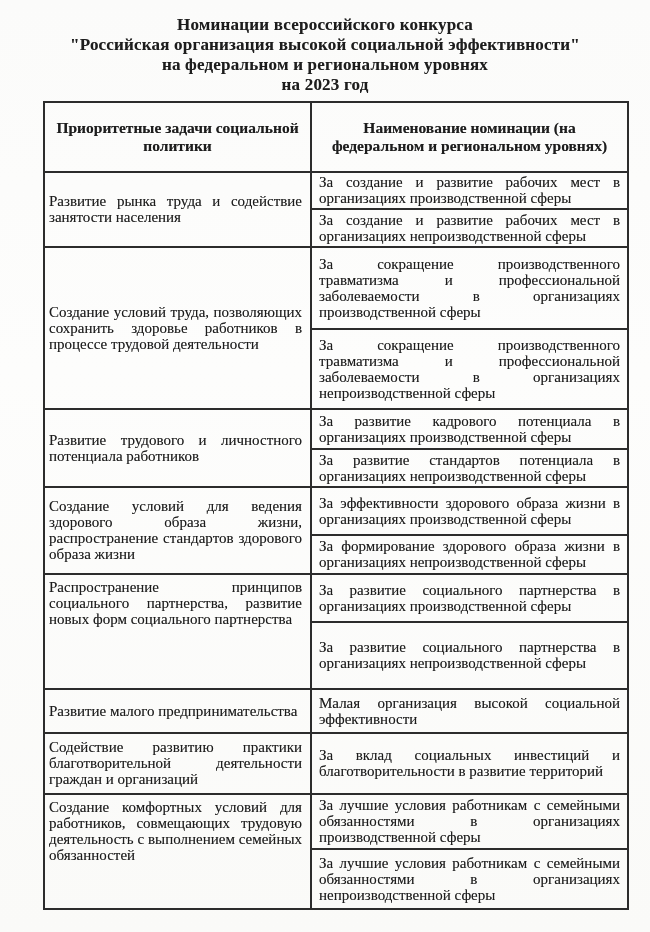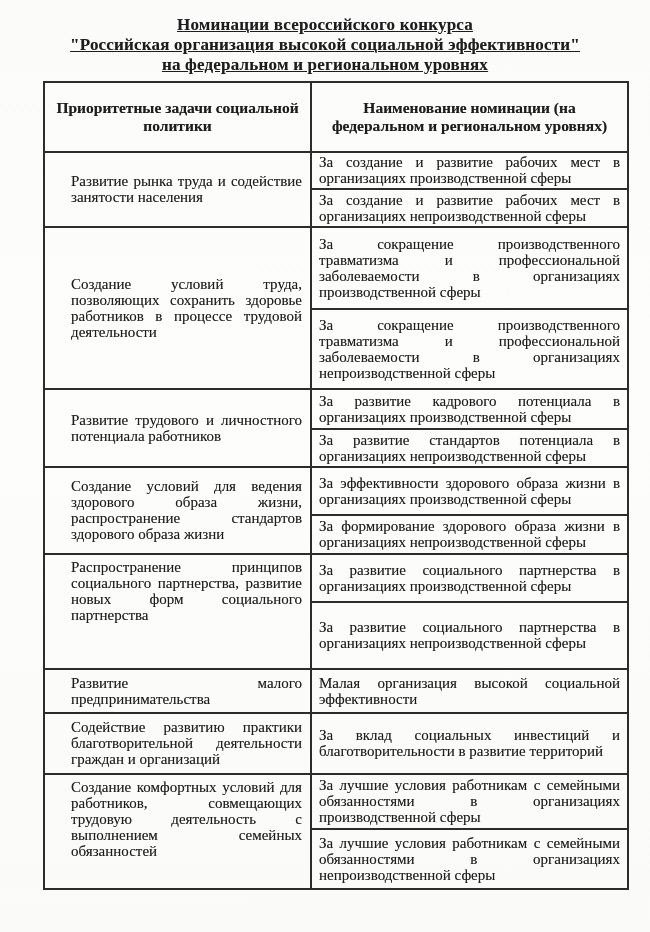--- a/index.html
+++ b/index.html
@@ -60,34 +60,35 @@
     padding: 2px 10px;
   }
   td {
     font-size: 15px;
     line-height: 16px;
     text-align: justify;
     vertical-align: middle;
     padding: 1px 7px 2px 7px;
     text-shadow: 0 0 0.5px rgba(30,30,30,0.45);
   }
-  td.task { padding-left: 26px; padding-right: 8px; }
+  td.task { padding-left: 4px; padding-right: 8px; }
   td.v-top { vertical-align: top; padding-top: 4px; }
   th { text-shadow: 0 0 0.5px rgba(30,30,30,0.5); }
-  .title-line, .subtitle-line { text-shadow: 0 0 0.5px rgba(30,30,30,0.4); text-decoration: underline; }
+  .title-line, .subtitle-line { text-shadow: 0 0 0.5px rgba(30,30,30,0.4); }
 </style>
 </head>
 <body>
 
 <div class="paper">
 
   <div class="title-block">
     <div class="title-line">Номинации всероссийского конкурса</div>
     <div class="title-line">"Российская организация высокой социальной эффективности"</div>
     <div class="title-line">на федеральном и региональном уровнях</div>
+    <div class="title-line">на 2023 год</div>
   </div>
 
   <table class="nominations">
     <colgroup>
         <col class="c1">
         <col class="c2">
       </colgroup>
 
     <tbody>
         <tr style="height:70px">

